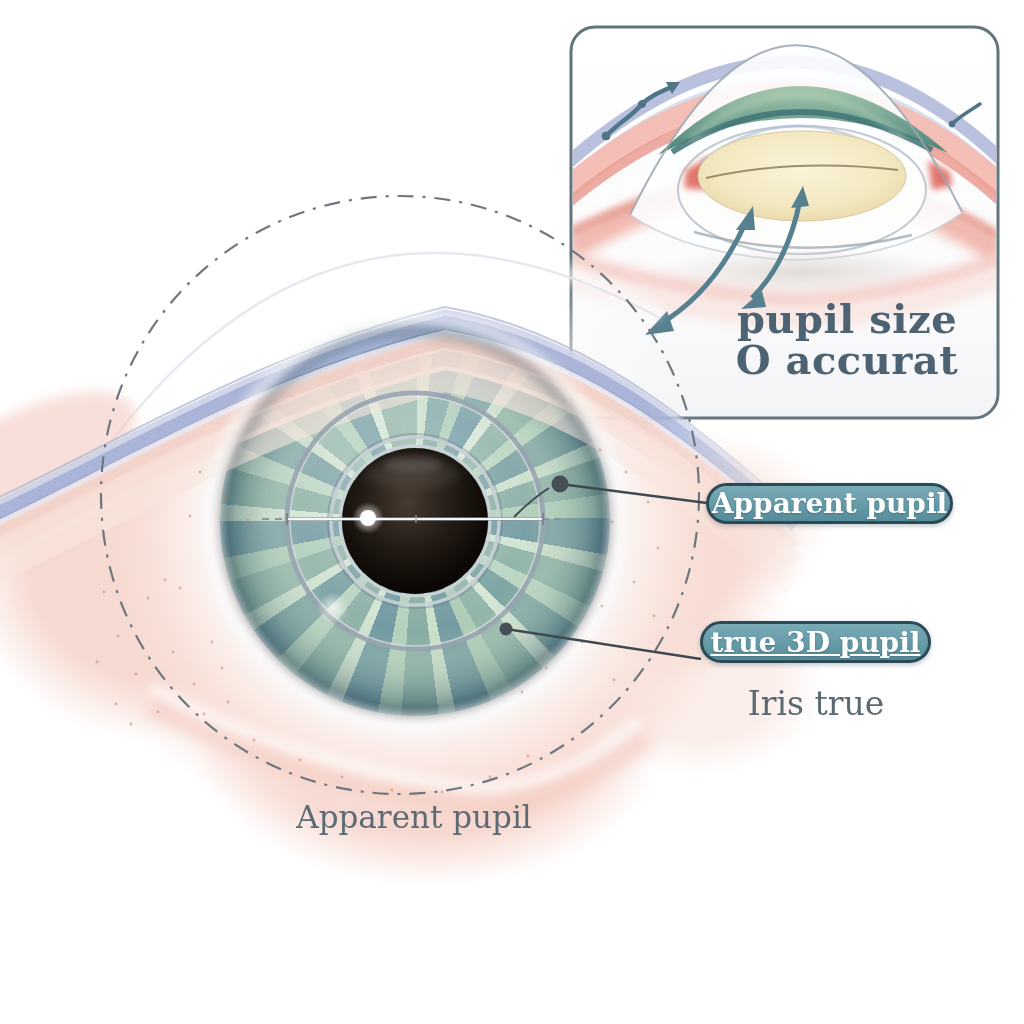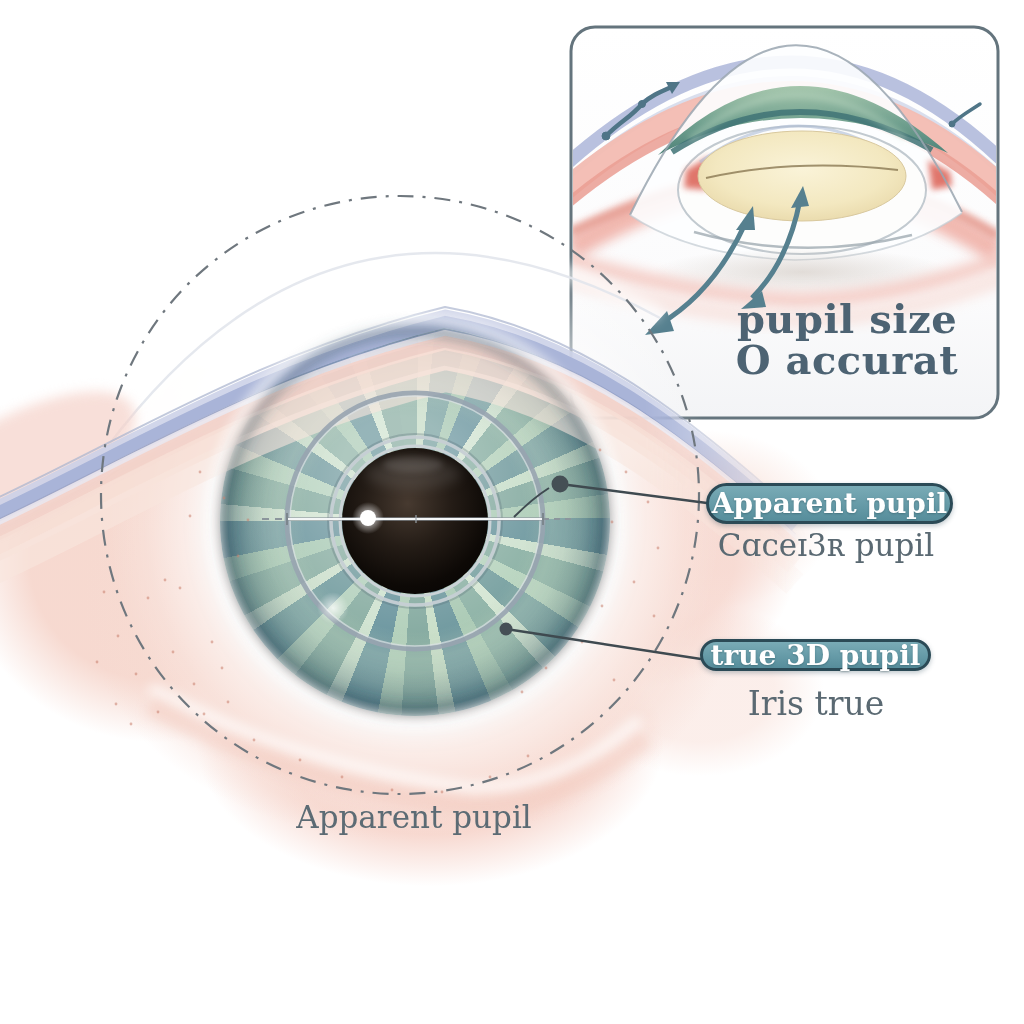--- a/index.html
+++ b/index.html
@@ -37,21 +37,21 @@
         #729ba1 335deg 346deg,#d1e4d2 346deg 351deg,#8db0a5 351deg 360deg),
       radial-gradient(circle, #a6c4b4 0%, #93b6ae 45%, #7aa2a4 70%, #5f8b96 100%);
   }
   svg.art{position:absolute;left:0;top:0;}
   
   .pill{position:absolute;display:flex;align-items:center;justify-content:center;
     background:linear-gradient(180deg,#79abb6,#568d9b);border:3px solid #2b4a56;border-radius:22px;
     color:#ffffff;font-weight:bold;font-size:28px;box-shadow:0 2px 5px rgba(40,70,85,.3);
     text-shadow:0 1px 2px rgba(30,60,70,.35);box-sizing:border-box;}
   .pill-apparent{left:706px;top:483px;width:247px;height:41px;}
-  .pill-true{left:700px;top:639px;width:231px;height:32px;}
+  .pill-true{left:700px;top:621px;width:231px;height:42px;text-decoration:underline;}
   .sub{position:absolute;text-align:center;color:#5a6972;}
   .sub-apparent{left:671px;top:527px;width:310px;font-size:31px;}
   .sub-true{left:671px;top:684px;width:290px;font-size:33px;}
   .caption-bottom{position:absolute;left:264px;top:799px;width:300px;text-align:center;
     font-size:31px;color:#5c6b74;}
   .inset-caption{position:absolute;left:702px;top:299px;width:290px;text-align:center;
     font-size:40px;line-height:1.02;font-weight:700;color:#4d6373;letter-spacing:.5px;}
 </style>
 </head>
 <body>
@@ -283,21 +283,20 @@
     </g>
     <g>
       <path d="M506,629 L701,659" stroke="#3f4a50" stroke-width="2.5"></path>
       <circle cx="506" cy="629" r="6.5" fill="#454f55"></circle>
     </g>
   </svg>
 
   <div class="pill pill-apparent">
     <span>Apparent pupil</span>
   </div>
-  <div class="sub sub-apparent">Cɑᴄeɪ3ʀ pupil</div>
 
   <div class="pill pill-true">
     <span>true 3D pupil</span>
   </div>
   <div class="sub sub-true">Iris true</div>
 
   <div class="caption-bottom">Apparent pupil</div>
 
   <div class="inset-caption">
     <div>pupil size</div>

